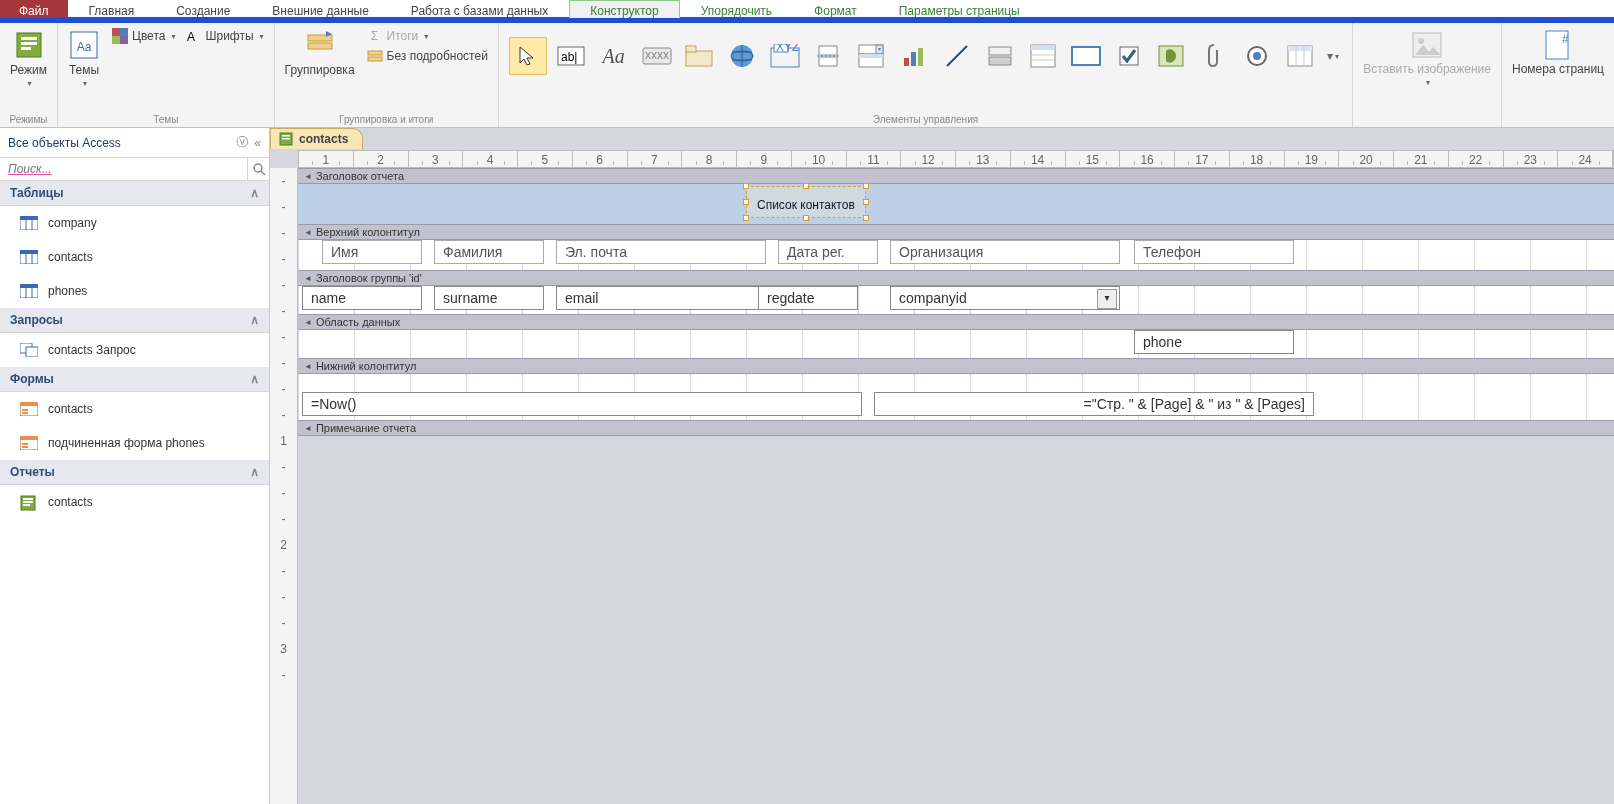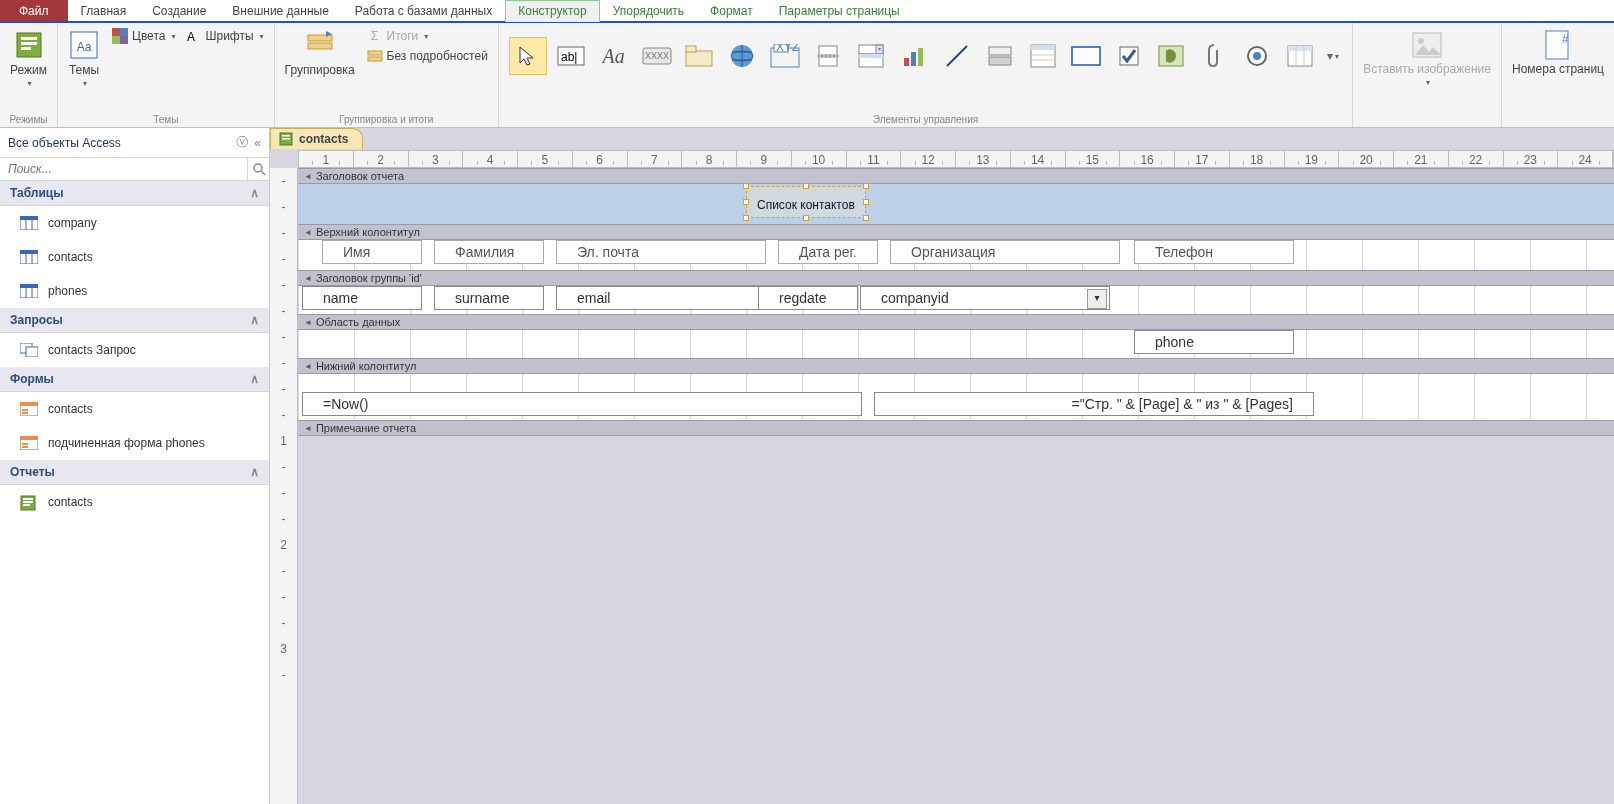--- a/index.html
+++ b/index.html
@@ -1,59 +1,59 @@
 <!DOCTYPE html>
 <html><head>
 <meta charset="utf-8">
 <style>
 * { margin:0; padding:0; box-sizing:border-box; font-family:"Segoe UI",Tahoma,sans-serif; font-size:12px; }
 body { background:#fff; overflow:hidden; }
-.ribbon-tabs { display:flex; background:#fff; border-bottom:2px solid #1d4ed8; height:23px; }
-.ribbon-tab { padding:3px 12px; cursor:pointer; color:#444; border:1px solid transparent; border-bottom:none; }
+.ribbon-tabs { display:flex; background:#fff; border-bottom:6px solid #1d4ed8; height:23px; }
+.ribbon-tab { padding:3px 20px; cursor:pointer; color:#444; border:1px solid transparent; border-bottom:none; }
 .ribbon-tab.file { background:#a4373a; color:#fff; padding:3px 18px; }
 .ribbon-tab.active { background:#f0f0f0; border-color:#8fc98f; border-bottom:1px solid #f0f0f0; margin-bottom:-1px; }
 .ribbon-tab.ctx { color:#3a803a; }
 .ribbon-body { display:flex; background:#f4f4f4; border-bottom:1px solid #c0c0c0; height:105px; }
 .ribbon-group { border-right:1px solid #d6d6d6; padding:4px 6px 2px; display:flex; flex-direction:column; justify-content:space-between; }
 .ribbon-group-label { text-align:center; color:#888; font-size:10px; padding-top:2px; }
 .rg-content { display:flex; align-items:flex-start; gap:4px; }
 .big-btn { display:flex; flex-direction:column; align-items:center; gap:2px; padding:2px 4px; cursor:pointer; color:#444; min-width:40px; }
 .big-btn .ico { width:32px; height:32px; display:flex; align-items:center; justify-content:center; }
 .small-row { display:flex; align-items:center; gap:4px; padding:1px 4px; cursor:pointer; color:#444; white-space:nowrap; }
 .small-row .ico { width:16px; height:16px; display:flex; align-items:center; justify-content:center; }
 .small-row.dis { color:#aaa; }
 .drop::after { content:"▾"; font-size:8px; margin-left:2px; color:#666; }
 .ctrl-ico { width:38px; height:38px; border:1px solid transparent; display:flex; align-items:center; justify-content:center; cursor:pointer; }
 .ctrl-ico.sel { background:#ffe9a8; border-color:#e0c060; }
 .main { display:flex; height:calc(100vh - 128px); }
 .nav { width:270px; border-right:1px solid #c9c9c9; background:#fff; display:flex; flex-direction:column; }
 .nav-hdr { display:flex; align-items:center; padding:6px 8px; font-size:14px; color:#1f3864; border-bottom:1px solid #d6d6d6; }
 .nav-hdr .sp { flex:1; }
 .nav-search { display:flex; border-bottom:1px solid #d6d6d6; }
-.nav-search input { flex:1; border:none; padding:4px 8px; font-style:italic; color:#8b5cf6; outline:none; }
+.nav-search input { flex:1; border:none; padding:4px 8px; font-style:italic; color:#ec4899; outline:none;text-decoration:underline; }
 .nav-search .btn { width:22px; display:flex; align-items:center; justify-content:center; border-left:1px solid #d6d6d6; cursor:pointer; }
 .nav-cat { background:#e7e7ef; padding:5px 10px; font-weight:bold; color:#2b4e7c; border-bottom:1px solid #d6d6d6; display:flex; justify-content:space-between; cursor:pointer; }
 .nav-item { padding:10px 12px 10px 20px; display:flex; align-items:center; gap:10px; cursor:pointer; color:#333; }
 .nav-item .oi { width:18px; height:14px; }
 .doc-area { flex:1; background:#d6d6de; position:relative; overflow:hidden; }
 .doc-tab { position:absolute; top:0; left:0; background:#f7e7b7; border:1px solid #c7ae63; border-bottom:none; border-radius:0 10px 0 0; padding:3px 14px 3px 8px; display:flex; align-items:center; gap:6px; font-weight:bold; color:#444; z-index:3; }
 .hruler { position:absolute; top:22px; left:28px; right:0; height:18px; background:#f4f4f4; border:1px solid #bcbcbc; display:flex; font-size:10px; color:#666; overflow:hidden; z-index:2;}
 .hruler .seg { width:56px; border-right:1px solid #bcbcbc; position:relative; text-align:center; line-height:18px;}
 .hruler .seg::before{content:"";position:absolute;left:25%;top:10px;width:1px;height:4px;background:#bcbcbc;}
 .hruler .seg::after{content:"";position:absolute;left:75%;top:10px;width:1px;height:4px;background:#bcbcbc;}
 .vruler { position:absolute; top:40px; left:0; width:28px; bottom:0; background:#f4f4f4; border-right:1px solid #bcbcbc; display:flex; flex-direction:column; align-items:center; color:#666; font-size:10px; z-index:2;}
 .canvas { position:absolute; top:40px; left:28px; right:0; bottom:0; background:#d6d6de; overflow:auto; }
 .section-bar { background:#c2c2cf; border-top:1px solid #9a9aaa; border-bottom:1px solid #9a9aaa; padding:1px 6px; font-size:11px; color:#333; display:flex; align-items:center; gap:4px; }
 .section-bar::before { content:"◄"; font-size:8px; color:#555; }
 .band { background:#fff; position:relative; }
 .grid-bg { background-image:linear-gradient(to right,#d8d8e0 1px,transparent 1px);background-size:56px 100%; }
 .band.header { background:#bcd0e8; }
 .title-box { position:absolute; left:448px; top:2px; border:1px dashed #d8a030; padding:2px 10px; color:#0f172a; font-size:22px; background:rgba(255,240,200,0.3); }
 .title-box .h{position:absolute;width:6px;height:6px;background:#fff;border:1px solid #d8a030;}
-.fld { position:absolute; border:1px solid #888; background:#fff; padding:2px 20px; color:#333; font-size:14px; height:24px; line-height:18px; overflow:hidden; }
+.fld { position:absolute; border:1px solid #888; background:#fff; padding:2px 8px; color:#333; font-size:14px; height:24px; line-height:18px; overflow:hidden; }
 .lbl { border:1px solid #aaa; color:#555; }
 .combo::after{content:"▾";position:absolute;right:2px;top:2px;width:18px;height:18px;border:1px solid #999;background:#eee;text-align:center;font-size:10px;line-height:16px;}
 svg { display:block; }
 </style>
 </head>
 <body>
 
 <div class="ribbon-tabs">
   <div class="ribbon-tab file">Файл</div>
   <div class="ribbon-tab">Главная</div>
@@ -507,21 +507,21 @@
         <div class="fld lbl" style="left:592px;width:230px">Организация</div>
         <div class="fld lbl" style="left:836px;width:160px">Телефон</div>
       </div>
 
       <div class="section-bar">Заголовок группы 'id'</div>
       <div class="band grid-bg" style="height:28px">
         <div class="fld" style="left:4px;width:120px">name</div>
         <div class="fld" style="left:136px;width:110px">surname</div>
         <div class="fld" style="left:258px;width:210px">email</div>
         <div class="fld" style="left:460px;width:100px">regdate</div>
-        <div class="fld combo" style="left:562px;width:250px">companyid</div>
+        <div class="fld combo" style="left:592px;width:230px">companyid</div>
       </div>
 
       <div class="section-bar">Область данных</div>
       <div class="band grid-bg" style="height:28px">
         <div class="fld" style="left:836px;width:160px">phone</div>
       </div>
 
       <div class="section-bar">Нижний колонтитул</div>
       <div class="band grid-bg" style="height:46px">
         <div class="fld" style="left:4px;top:18px;width:560px">=Now()</div>

